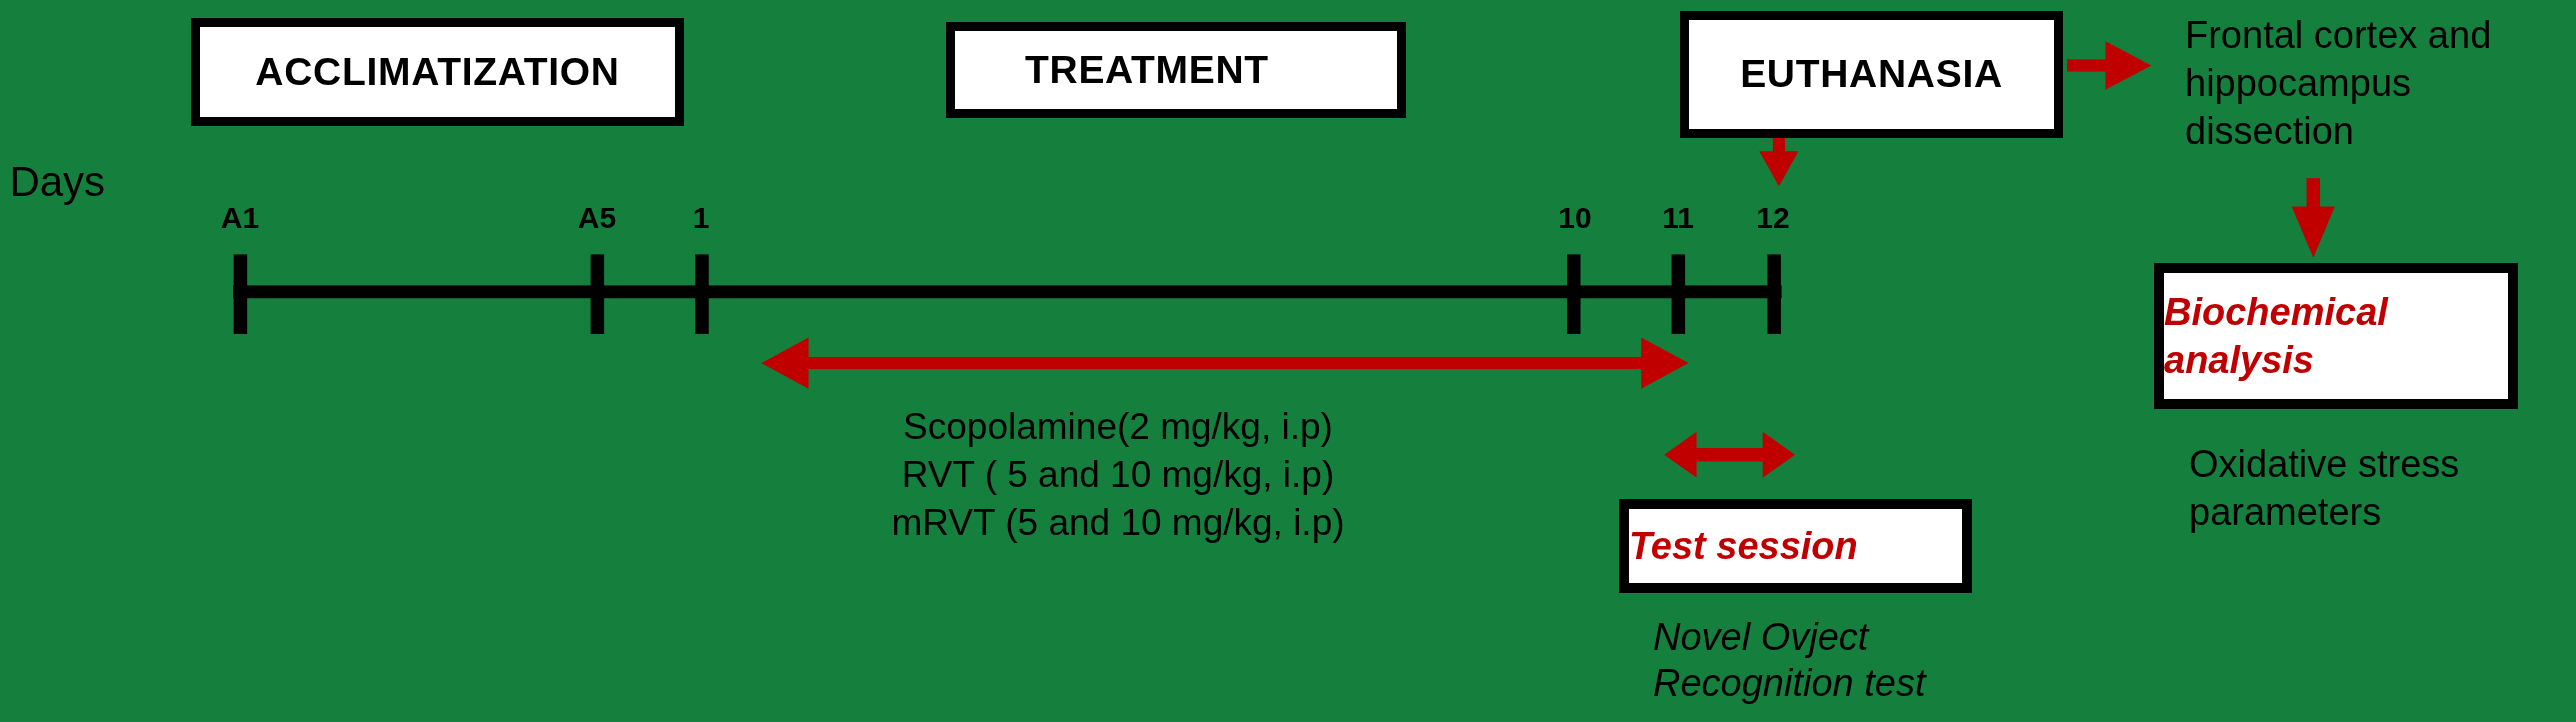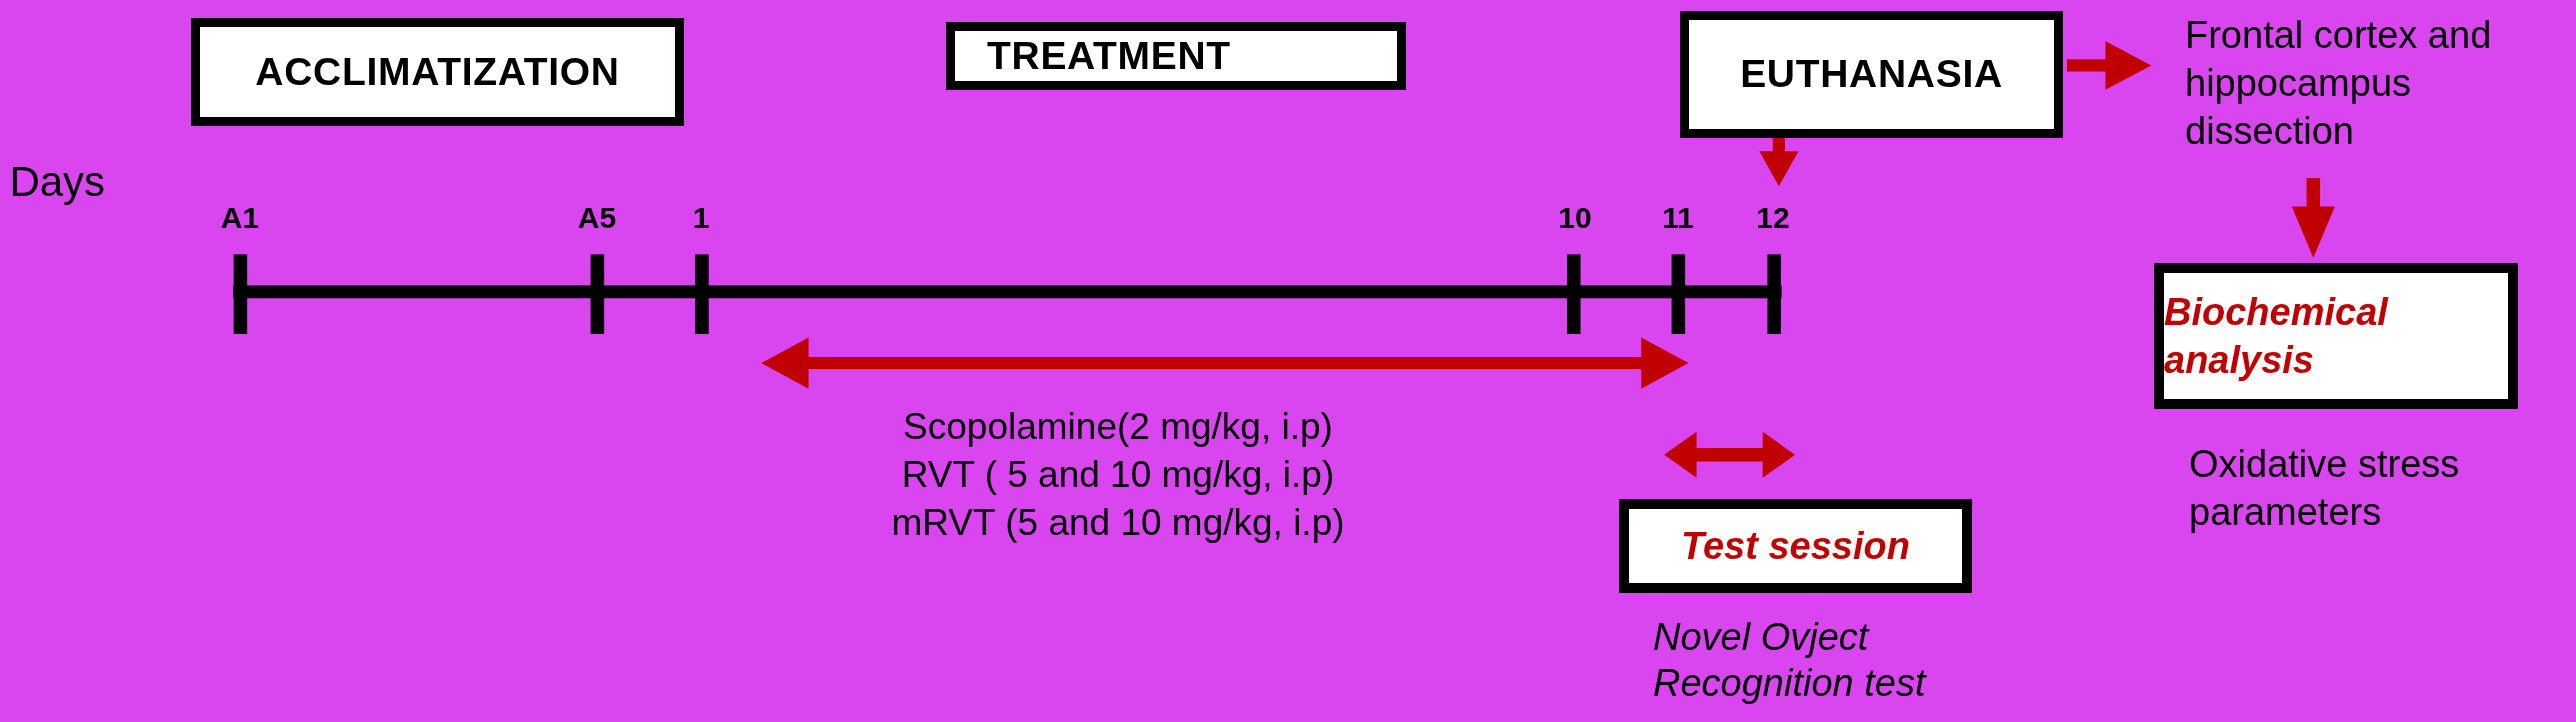--- a/index.html
+++ b/index.html
@@ -1,52 +1,52 @@
 <!DOCTYPE html>
 <html style="font-size:10.8px"><head>
 <meta charset="utf-8">
 <style>
   html,body{margin:0;padding:0;background:#ffffff;}
   #stage{
     position:relative;
     width:2576px;height:722px;
-    background:#d946ef;
+    background:#15803d;
     font-family:"Liberation Sans", sans-serif;
     color:#000000;
     overflow:hidden;
   }
   
   .pbox{
     position:absolute;
     box-sizing:border-box;
     border:9.4px solid #000000;
     background:#ffffff;
     display:flex;align-items:center;justify-content:center;
     font-weight:bold;
     font-size:39px;
     letter-spacing:0.7px;
     white-space:nowrap;
   }
   #box-acclimatization{left:191px;top:17.5px;width:493px;height:108px;}
-  #box-treatment{left:946px;top:21.6px;width:460px;height:68px;justify-content:flex-start;padding-left:32px;}
+  #box-treatment{left:946px;top:21.6px;width:460px;height:96px;justify-content:flex-start;padding-left:70px;}
   #box-euthanasia{left:1680px;top:10.8px;width:383px;height:127px;}
 
   
   .rbox{
     position:absolute;
     box-sizing:border-box;
     border:10.8px solid #000000;
     background:#ffffff;
     color:#c00000;
     font-weight:bold;font-style:italic;
     white-space:nowrap;
   }
   #box-test-session{
     left:1619px;top:499px;width:353px;height:94px;
-    display:flex;align-items:center;justify-content:center;
+    display:flex;align-items:center;justify-content:flex-start;
     font-size:38px;
   }
   #box-biochemical{
     left:2154px;top:263px;width:364px;height:146px;
     display:flex;flex-direction:column;justify-content:center;
     font-size:38px;line-height:48px;
   }
 
   #days-label{
     position:absolute;left:9.4px;top:158px;

